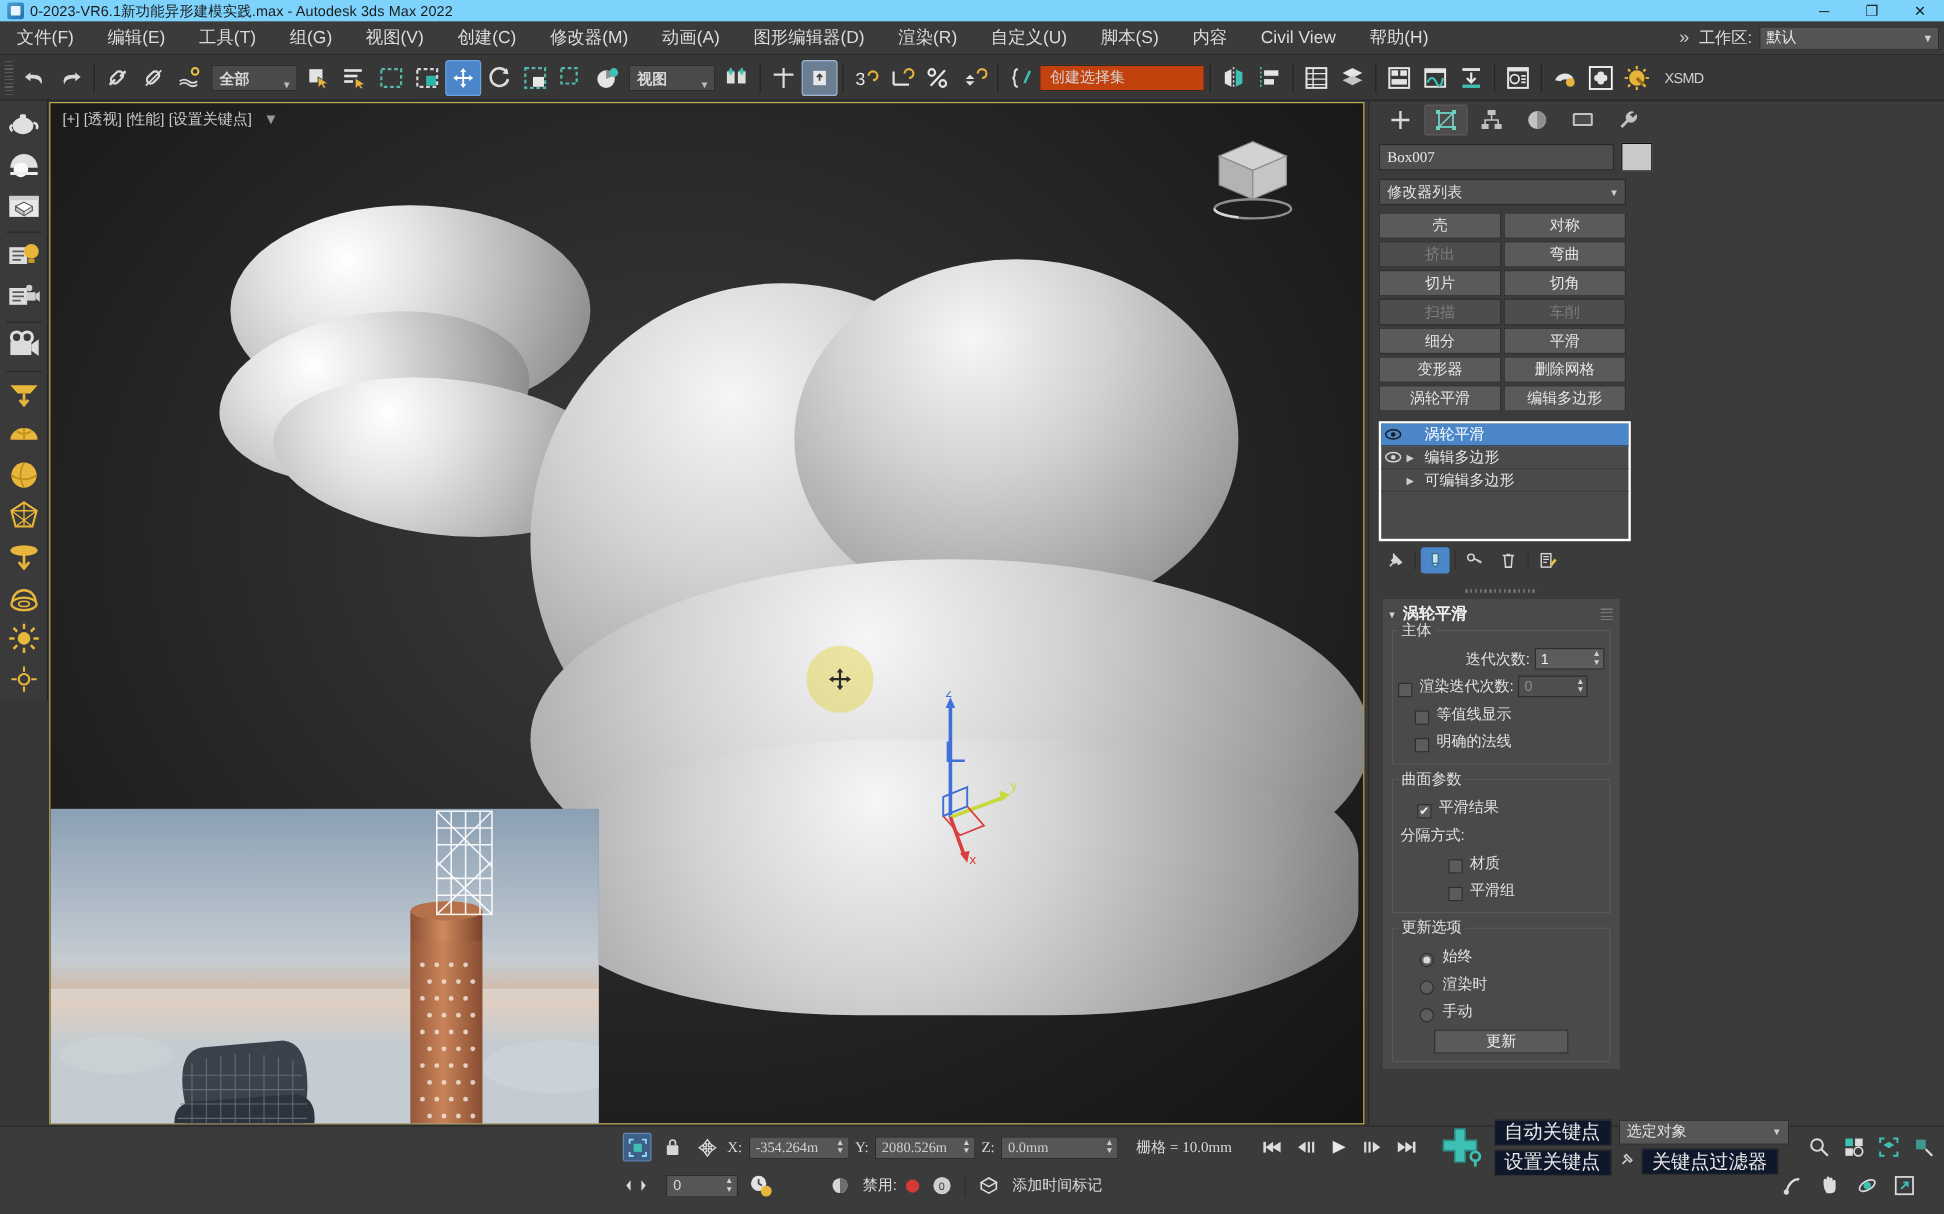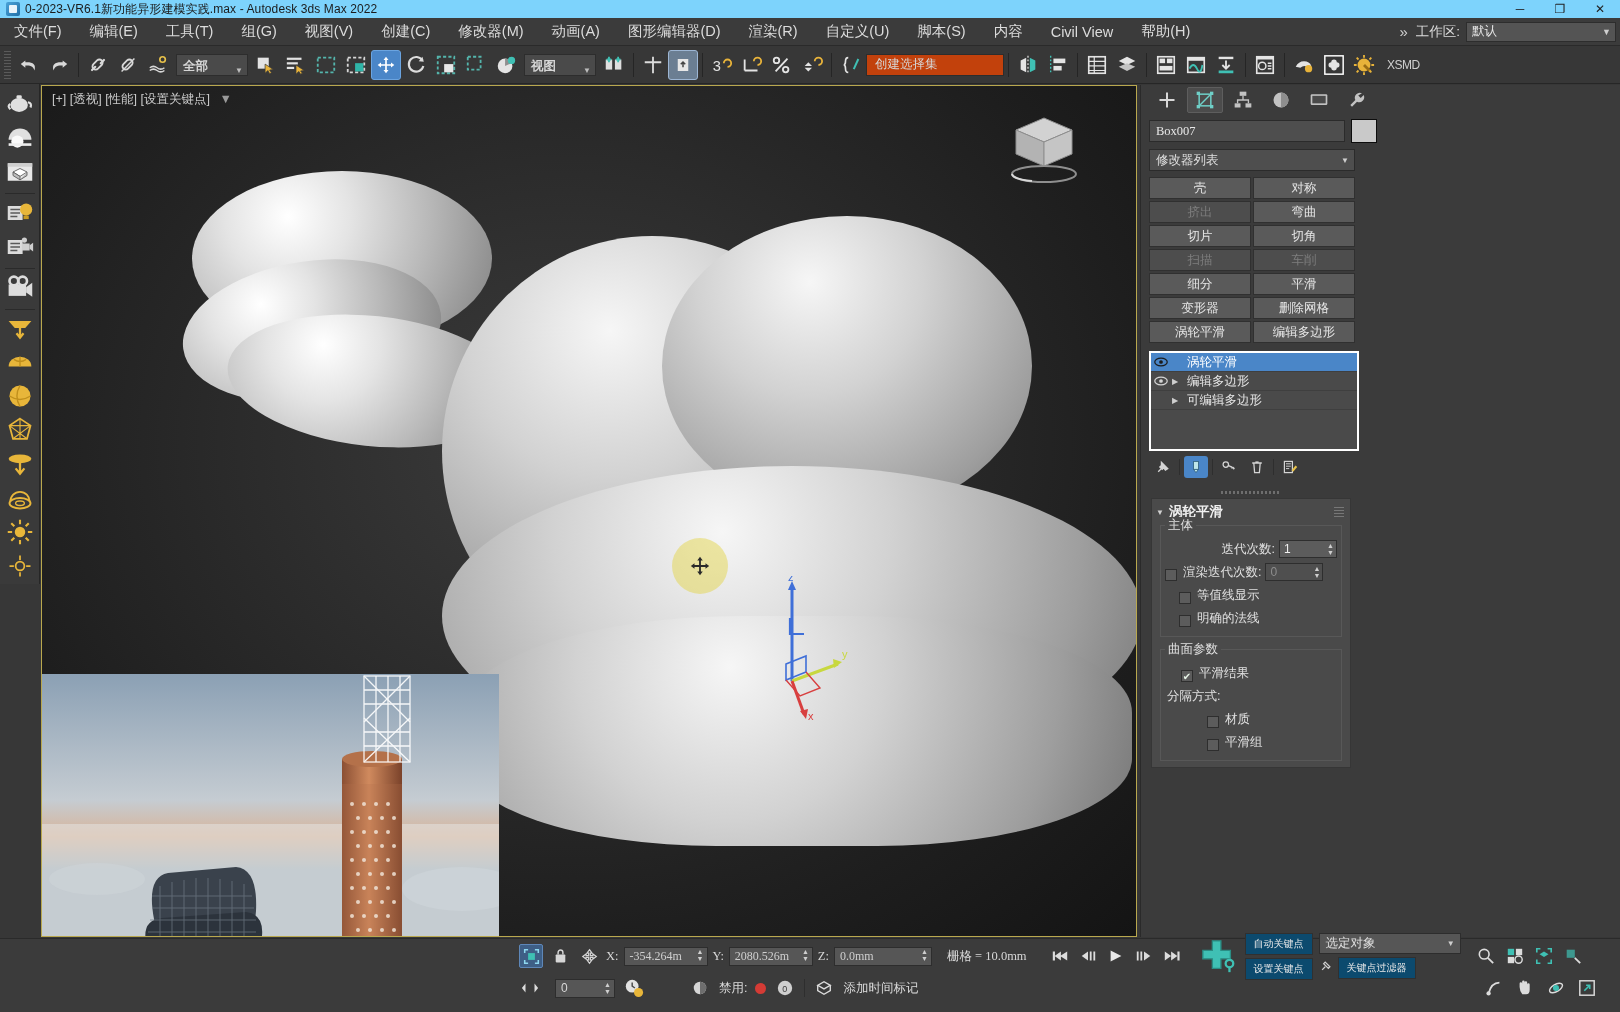--- a/index.html
+++ b/index.html
@@ -168,22 +168,22 @@
   .cfield { width:84px; height:19px; background:#565656; border:1px solid #2d2d2d;
     color:#cfcfcf; font-size:12px; display:flex; align-items:center; padding-left:5px;
     position:relative; font-family:"Liberation Serif",serif; }
   .cfield .arrows { position:absolute; right:3px; top:1px; font-size:7px; line-height:7px;
     color:#cfcfcf; display:flex; flex-direction:column; }
   .gridtxt { font-size:12.5px; color:#d8d8d8; margin-left:10px; font-family:"Liberation Serif",serif; }
   .playback { display:flex; align-items:center; gap:6px; margin-left:22px; color:#dadada; }
   .pbtn { width:22px; height:22px; display:flex; align-items:center; justify-content:center; }
   .keyarea { display:flex; align-items:center; gap:6px; margin-left:16px; }
   .bigplus { width:40px; height:40px; display:flex; align-items:center; justify-content:center; }
-  .keybtn { height:22px; background:#0c4a6e; border:1px solid #303030; color:#e9e9e9;
-    font-size:10px; display:flex; align-items:center; padding:0 8px; }
+  .keybtn { height:22px; background:#0f172a; border:1px solid #303030; color:#e9e9e9;
+    font-size:16px; display:flex; align-items:center; padding:0 8px; }
   .keysel { width:142px; height:21px; background:#565656; border:1px solid #2d2d2d;
     color:#e0e0e0; font-size:12.5px; display:flex; align-items:center; padding-left:6px;
     position:relative; }
   .keysel .car{position:absolute;right:5px;font-size:8px;color:#cfcfcf;}
   .navicons { display:flex; align-items:center; gap:7px; margin-left:14px; color:#dcdcdc; }
   .frame-spin { width:60px; height:19px; background:#565656; border:1px solid #2d2d2d;
     color:#d8d8d8; font-size:12px; display:flex; align-items:center; padding-left:5px;
     position:relative; margin-left:6px; }
   .mini { font-size:12.5px; color:#dcdcdc; }
   .recdot { width:11px; height:11px; border-radius:50%; background:#d43b35; }
@@ -905,20 +905,38 @@
         <div class="prow" style="padding-left:42px;">
           <span class="cbx"></span>
           <span>材质</span>
         </div>
         <div class="prow" style="padding-left:42px;">
           <span class="cbx"></span>
           <span>平滑组</span>
         </div>
       </div>
 
+      <div class="group" style="margin-top:12px;">
+        <span class="glabel">更新选项</span>
+        <div class="prow" style="padding-left:18px;">
+          <span class="rbx on">
+              <i></i>
+            </span>
+          <span>始终</span>
+        </div>
+        <div class="prow" style="padding-left:18px;">
+          <span class="rbx"></span>
+          <span>渲染时</span>
+        </div>
+        <div class="prow" style="padding-left:18px;">
+          <span class="rbx"></span>
+          <span>手动</span>
+        </div>
+        <div class="upd-btn">更新</div>
+      </div>
     </div>
   </div>
 
   <div class="statusbar">
     <div class="sb-row1">
       <div class="coordwrap">
         <div class="cbtn on">
           <svg width="17" height="17" viewBox="0 0 20 20">
               <rect x="6" y="6" width="8" height="8" fill="#3fc0b4"></rect>
               <path d="M2 6 V2 H6 M14 2 H18 V6 M18 14 V18 H14 M6 18 H2 V14" stroke="#8fd8f0" stroke-width="1.8" fill="none"></path>

